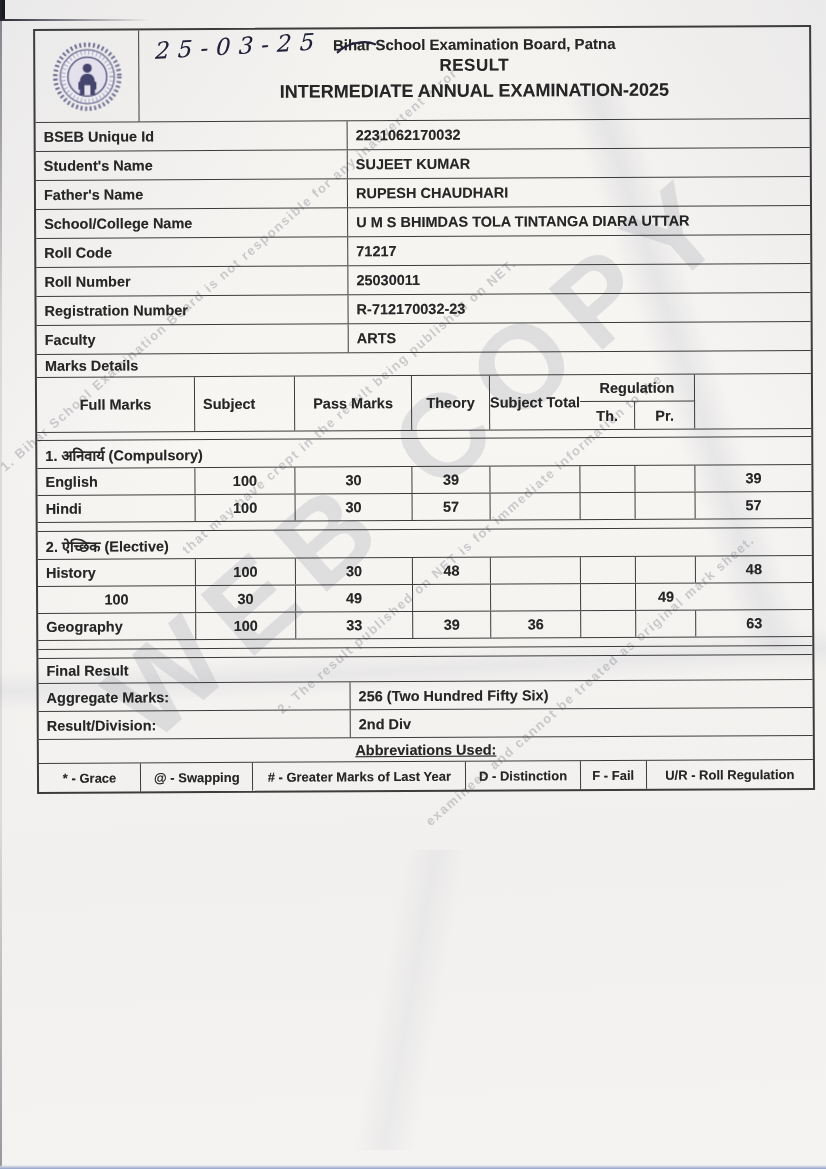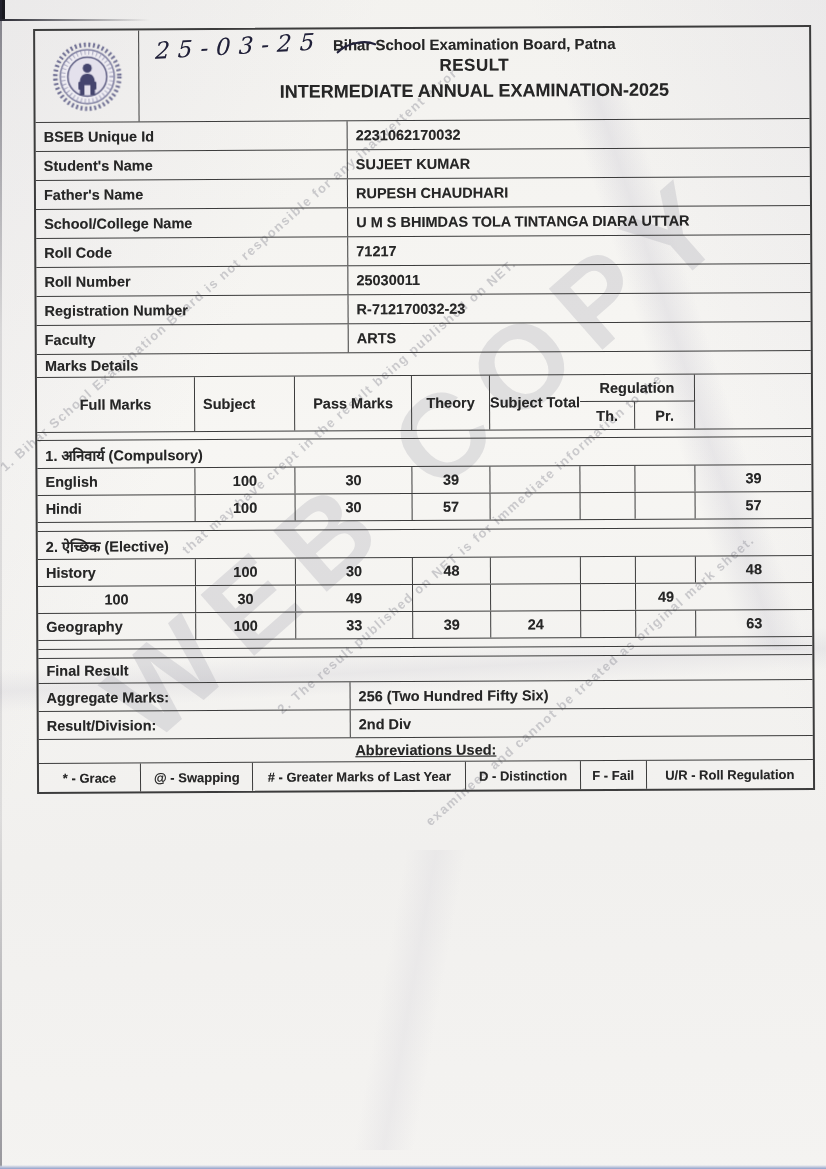--- a/index.html
+++ b/index.html
@@ -257,21 +257,21 @@
       <div class="c"></div>
       <div class="c"></div>
       <div class="c"></div>
       <div class="c">49</div>
     </div>
     <div class="mrow">
       <div class="c subj">Geography</div>
       <div class="c">100</div>
       <div class="c">33</div>
       <div class="c">39</div>
-      <div class="c">24</div>
+      <div class="c">36</div>
       <div class="c"></div>
       <div class="c"></div>
       <div class="c">63</div>
     </div>
 
     <div class="empty-row"></div>
     <div class="gap8"></div>
 
     <div class="fr-title">Final Result</div>
     <div class="frow">

